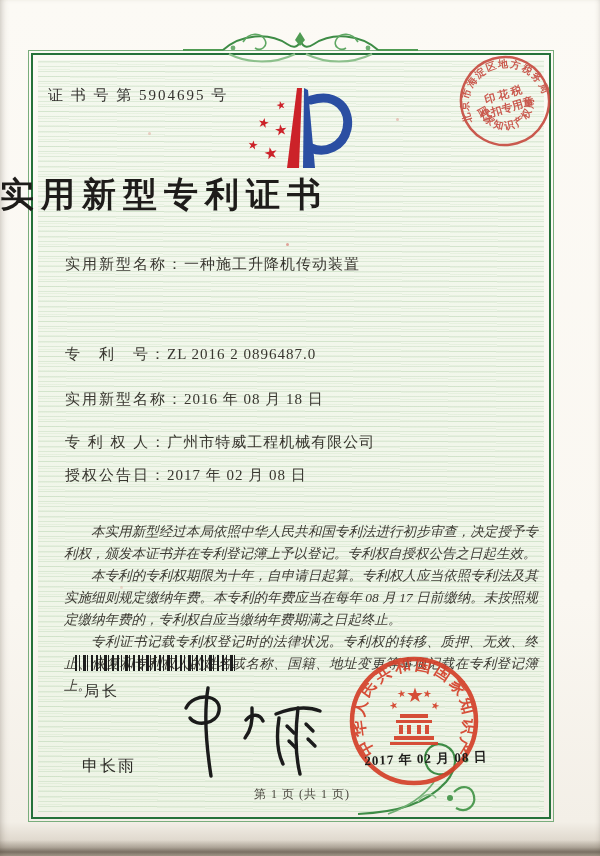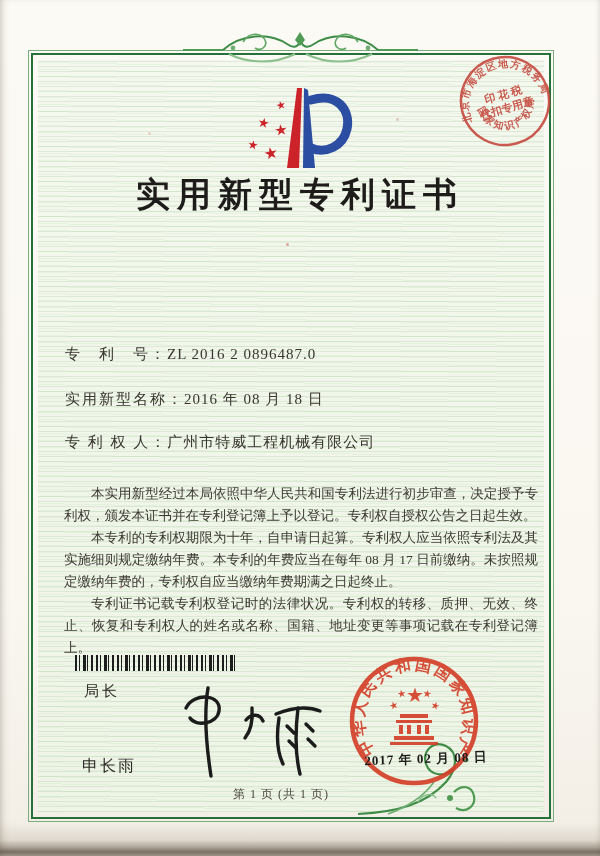--- a/index.html
+++ b/index.html
@@ -32,31 +32,32 @@
       repeating-linear-gradient(0deg, rgba(130,180,125,.20) 0px, rgba(130,180,125,.20) 1px, rgba(255,255,255,0) 1px, rgba(255,255,255,0) 5px),
       repeating-linear-gradient(1.2deg, rgba(150,195,140,.12) 0px, rgba(150,195,140,.12) 1px, rgba(255,255,255,0) 1px, rgba(255,255,255,0) 7px),
       linear-gradient(180deg,#f4f8ee,#eef4e6);
   }
   .cert-number{
     position:absolute;left:48px;top:86px;
     font-size:15px;letter-spacing:2px;color:#33312e;
   }
   .logo{position:absolute;left:237px;top:84px;}
   .title{
-    position:absolute;left:0;top:172px;width:600px;text-align:center;
+    position:absolute;left:0;top:172px;width:600px;text-align:left;
     font-size:34px;font-weight:700;letter-spacing:7px;color:#1e1c1a;
   }
   .field{
     position:absolute;left:65px;width:472px;
     font-size:15px;color:#38362f;letter-spacing:1px;white-space:nowrap;
   }
   .field .lbl{letter-spacing:2px;}
   .paragraphs{
-    position:absolute;left:64px;top:483px;width:474px;
+    position:absolute;left:64px;top:521px;width:474px;
     font-size:13.5px;line-height:22px;color:#3c3a33;text-align:justify;
+    font-style:italic;
   }
   .paragraphs p{margin:0;text-indent:2em;}
   .barcode{
     position:absolute;left:75px;top:655px;width:163px;height:16px;
     background:repeating-linear-gradient(90deg,
       #1d1d1d 0 2px, transparent 2px 4px,
       #1d1d1d 4px 5px, transparent 5px 8px,
       #1d1d1d 8px 11px, transparent 11px 12px,
       #1d1d1d 12px 13px, transparent 13px 16px,
       #1d1d1d 16px 18px, transparent 18px 21px);
@@ -65,21 +66,21 @@
   .director-name{position:absolute;left:82px;top:756px;font-size:16px;letter-spacing:2px;color:#2c2a26;}
   .signature{position:absolute;left:148px;top:678px;}
   .seal{position:absolute;left:347px;top:654px;opacity:.92;}
   .seal-date{
     position:absolute;left:336px;top:750px;width:180px;text-align:center;
     font-size:13px;font-weight:700;color:#1c1b19;letter-spacing:1px;
     transform:rotate(-2deg);white-space:nowrap;
   }
   .tax-stamp{position:absolute;left:456px;top:52px;transform:rotate(-16deg);opacity:.88;}
   .footer{
-    position:absolute;left:19px;top:786px;width:524px;text-align:center;
+    position:absolute;left:40px;top:786px;width:524px;text-align:center;
     font-size:12px;color:#4a473f;letter-spacing:1px;
   }
   .flourish-top{position:absolute;left:183px;top:24px;}
   .flourish-corner{position:absolute;left:358px;top:736px;}
   .speckle{position:absolute;width:3px;height:3px;border-radius:50%;background:rgba(200,60,50,.45);}
 </style>
 </head>
 <body>
 
 <div class="paper">
@@ -110,44 +111,51 @@
     <g fill="none" stroke="#3e8c46" stroke-width="2.2">
       <path d="M0,78 C40,76 68,68 88,46 C100,32 100,16 88,10 C76,4 64,14 68,28 C72,40 88,42 96,32"></path>
       <path d="M30,78 C52,70 66,60 76,46" stroke="#6fae72" stroke-width="1.6"></path>
       <path d="M96,56 C104,48 114,50 116,60 C118,70 108,78 98,72" stroke="#4f9b53"></path>
       <path d="M60,66 C64,58 74,56 78,62" stroke="#8cc08c" stroke-width="1.5"></path>
       <circle cx="92" cy="62" r="3" fill="#4f9b53" stroke="none"></circle>
       <circle cx="108" cy="24" r="2.5" fill="#6fae72" stroke="none"></circle>
     </g>
   </svg>
 
+  <div class="cert-number">证 书 号 第 5904695 号</div>
 
   <svg class="logo" width="130" height="90" viewBox="0 0 130 90">
     <polygon points="60,4 65,4 62,84 50,84" fill="#cc2229"></polygon>
     <polygon points="67,4 71,6 78,84 66,84" fill="#2b4ea2"></polygon>
     <path d="M74,16 C100,8 114,26 110,45 C106,63 88,70 74,64" fill="none" stroke="#2b4ea2" stroke-width="9" stroke-linecap="round"></path>
     <g fill="#cc2229" font-family="'DejaVu Sans', sans-serif">
       <text x="40" y="26" font-size="11" transform="rotate(-14 40 26)">★</text>
       <text x="20" y="42" font-size="13" transform="rotate(12 20 42)">★</text>
       <text x="38" y="52" font-size="15" transform="rotate(-8 38 52)">★</text>
       <text x="10" y="64" font-size="12" transform="rotate(10 10 64)">★</text>
       <text x="28" y="76" font-size="16" transform="rotate(-12 28 76)">★</text>
     </g>
   </svg>
 
   <div class="title">实用新型专利证书</div>
 
+  <div class="field" style="top:255px">
+    <span class="lbl">实用新型名称：</span><span>一种施工升降机传动装置</span>
+  </div>
   <div class="field" style="top:345px">
     <span class="lbl">专　利　号：</span><span>ZL 2016 2 0896487.0</span>
   </div>
   <div class="field" style="top:390px">
     <span class="lbl">实用新型名称：</span><span>2016 年 08 月 18 日</span>
   </div>
   <div class="field" style="top:433px">
     <span class="lbl">专 利 权 人：</span><span>广州市特威工程机械有限公司</span>
+  </div>
+  <div class="field" style="top:466px">
+    <span class="lbl">授权公告日：</span><span>2017 年 02 月 08 日</span>
   </div>
 
   <div class="paragraphs">
     <p>本实用新型经过本局依照中华人民共和国专利法进行初步审查，决定授予专利权，颁发本证书并在专利登记簿上予以登记。专利权自授权公告之日起生效。</p>
     <p>本专利的专利权期限为十年，自申请日起算。专利权人应当依照专利法及其实施细则规定缴纳年费。本专利的年费应当在每年 08 月 17 日前缴纳。未按照规定缴纳年费的，专利权自应当缴纳年费期满之日起终止。</p>
     <p>专利证书记载专利权登记时的法律状况。专利权的转移、质押、无效、终止、恢复和专利权人的姓名或名称、国籍、地址变更等事项记载在专利登记簿上。</p>
   </div>
 
   <div class="barcode"></div>
 

